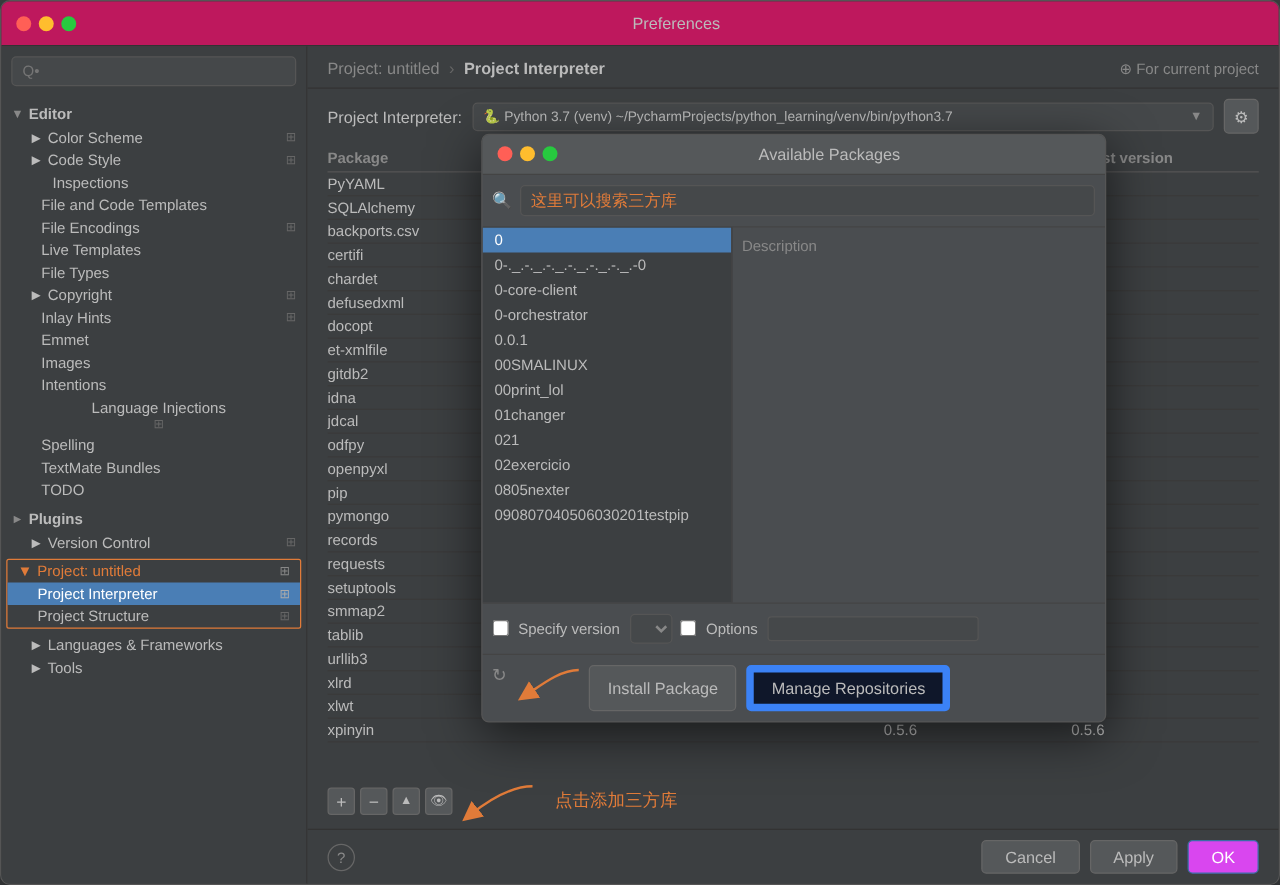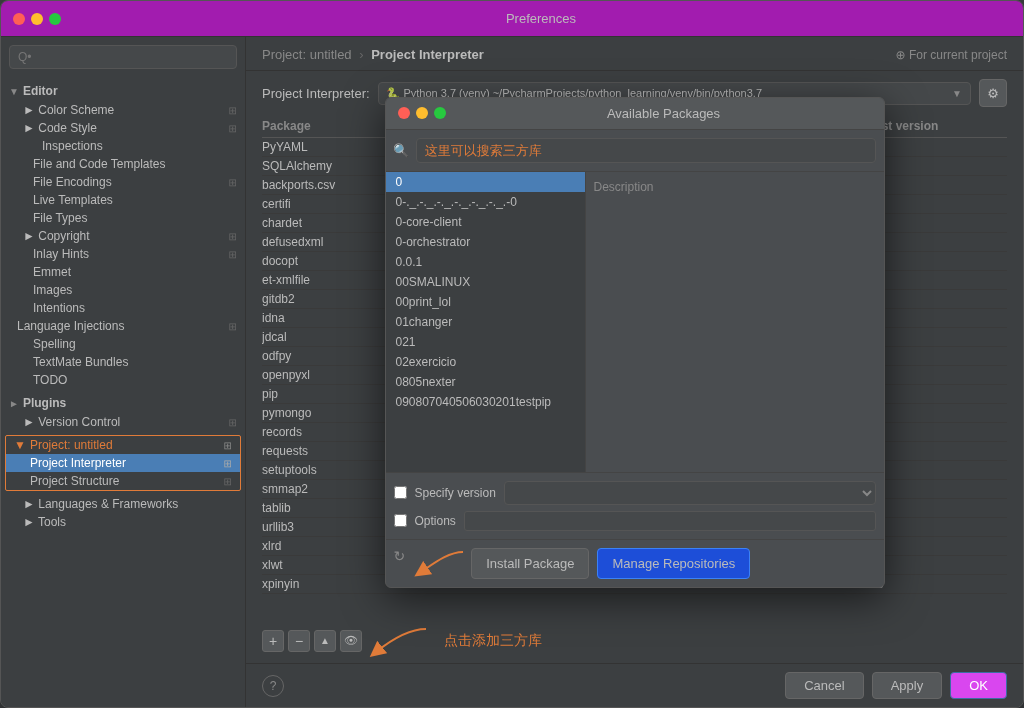--- a/index.html
+++ b/index.html
@@ -18,21 +18,21 @@
       background: #3c3f41;
       border-radius: 8px;
       overflow: hidden;
       display: flex;
       flex-direction: column;
       box-shadow: 0 20px 60px rgba(0,0,0,0.5);
       border: 1px solid #555;
     }
     .titlebar {
       height: 36px;
-      background: #a21caf;
+      background: #be185d;
       display: flex;
       align-items: center;
       padding: 0 12px;
       flex-shrink: 0;
       border-bottom: 1px solid #333;
     }
     .traffic-lights {
       display: flex;
       gap: 6px;
       margin-right: 10px;
@@ -379,21 +379,21 @@
     }
     .desc-label {
       color: #888;
       font-size: 12px;
       margin-bottom: 4px;
     }
     .modal-options {
       padding: 8px;
       border-top: 1px solid #444;
       display: flex;
-      flex-direction: column;
+      flex-direction: row;
       gap: 6px;
     }
     .opt-row {
       display: flex;
       align-items: center;
       gap: 8px;
     }
     .opt-row input[type=checkbox] { cursor: pointer; }
     .opt-row label { color: #bbb; font-size: 12px; }
     .opt-row .ver-select {
@@ -415,22 +415,22 @@
       padding: 5px 14px;
       background: #55585a;
       border: 1px solid #666;
       border-radius: 4px;
       color: #bbb;
       font-size: 13px;
       cursor: pointer;
     }
     .manage-btn {
       padding: 5px 14px;
-      background: #1d4ed8;
-      border: 1px solid #3b82f6;
+      background: #0f172a;
+      border: 6px solid #3b82f6;
       border-radius: 4px;
       color: #bbb;
       font-size: 13px;
       cursor: pointer;
     }
     .refresh-icon {
       font-size: 14px;
       color: #888;
       cursor: pointer;
     }
@@ -484,21 +484,21 @@
           <span>► Copyright</span>
           <span class="icon-right">⊞</span>
         </div>
         <div class="tree-item" style="padding-left:32px;">
           <span>Inlay Hints</span>
           <span class="icon-right">⊞</span>
         </div>
         <div class="tree-item" style="padding-left:32px;">Emmet</div>
         <div class="tree-item" style="padding-left:32px;">Images</div>
         <div class="tree-item" style="padding-left:32px;">Intentions</div>
-        <div class="tree-item" style="padding-left:16px;">
+        <div class="tree-item" style="padding-left:16px;flex-direction:column;">
           <span>Language Injections</span>
           <span class="icon-right">⊞</span>
         </div>
         <div class="tree-item" style="padding-left:32px;">Spelling</div>
         <div class="tree-item" style="padding-left:32px;">TextMate Bundles</div>
         <div class="tree-item" style="padding-left:32px;">TODO</div>
 
         <div class="tree-section-header" style="margin-top:4px;">
           <span class="arrow">►</span>
           <span>Plugins</span>

